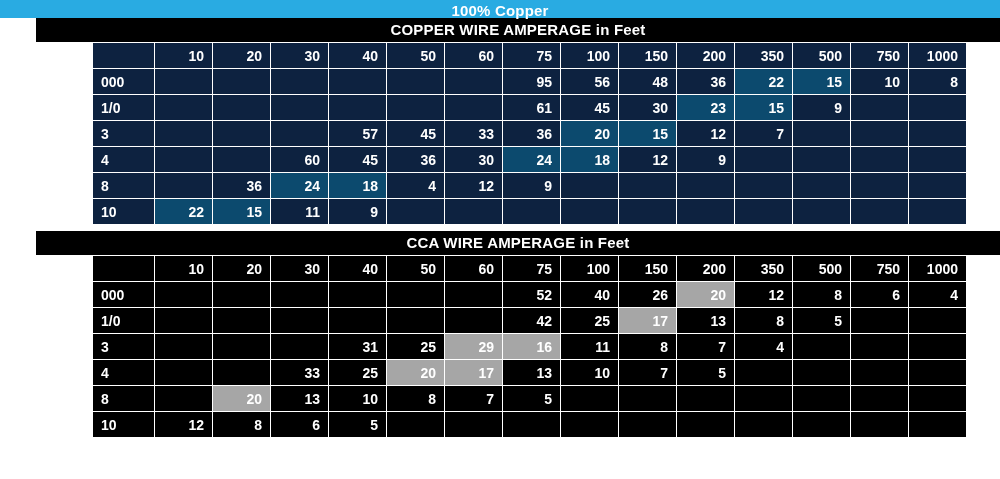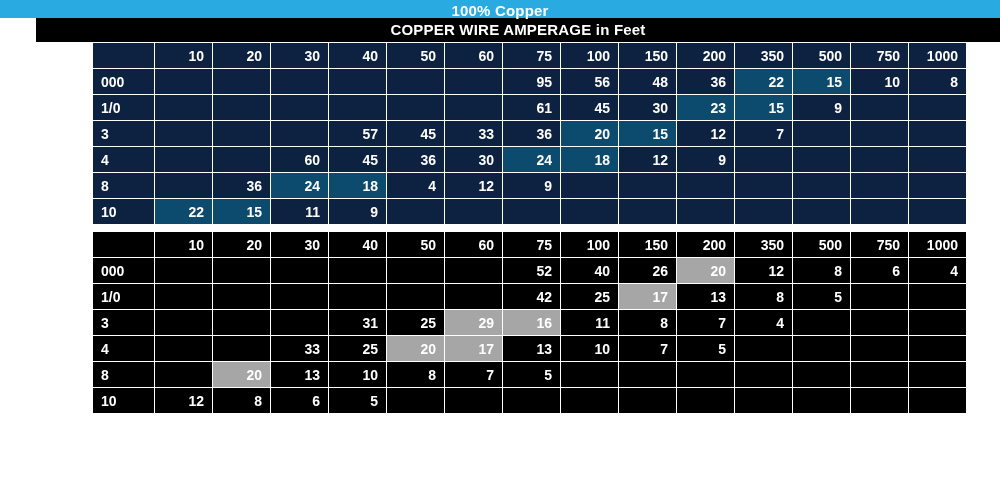--- a/index.html
+++ b/index.html
@@ -243,20 +243,21 @@
             <td class="cell"></td>
             <td class="cell"></td>
             <td class="cell"></td>
           </tr>
         </tbody>
     </table>
   </div>
 
   <div class="spacer-2"></div>
   <div class="spacer-2"></div>
+  <div class="banner-black">CCA WIRE AMPERAGE in Feet</div>
 
   <div class="tablewrap">
     <table class="grid cca">
       <colgroup>
         <col class="c-gauge">
           <col class="c-lbl">
         <col class="c-data">
           <col class="c-data">
           <col class="c-data">
           <col class="c-data">

